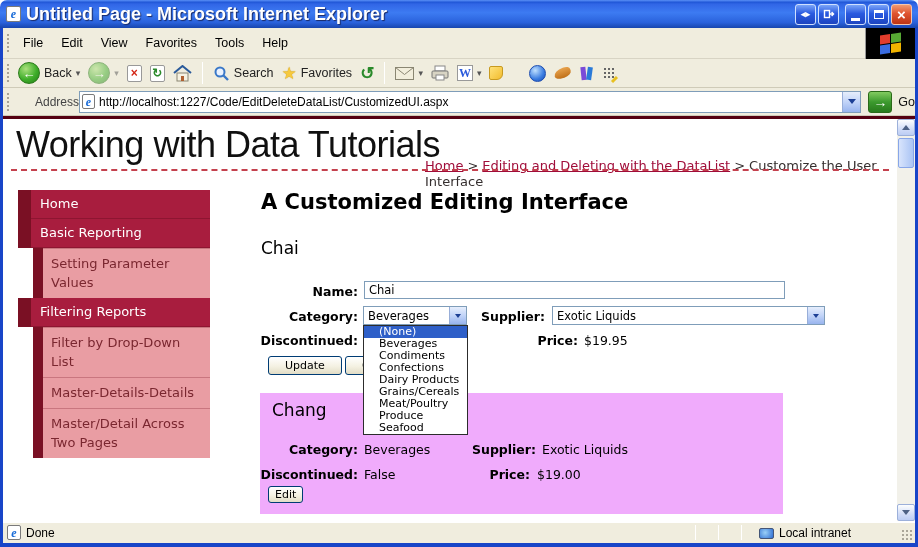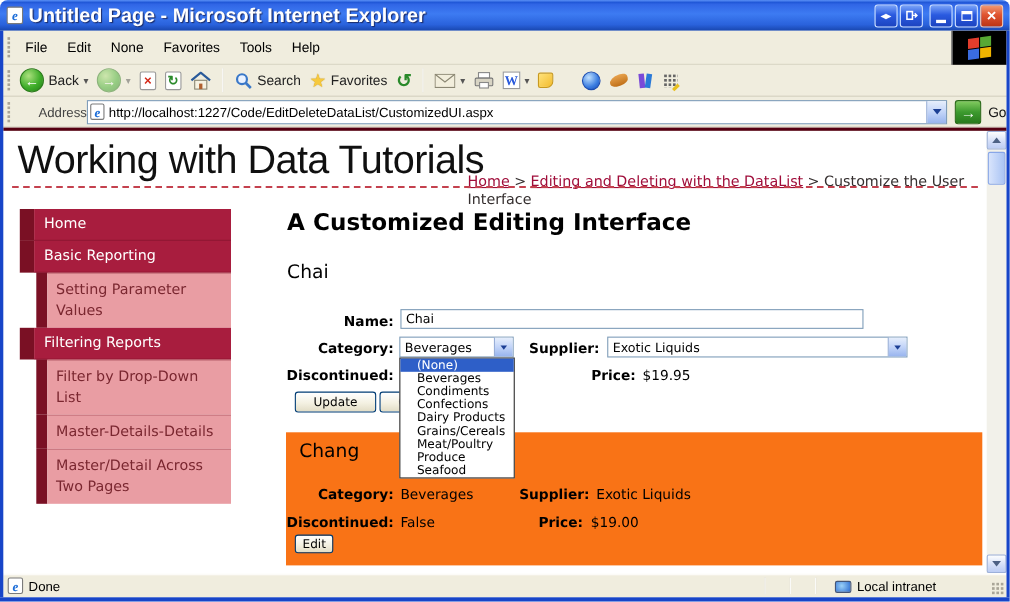--- a/index.html
+++ b/index.html
@@ -115,21 +115,21 @@
     background:linear-gradient(180deg,#e6eefc,#c2d4f8 50%,#98b4ee); display:flex; align-items:center; justify-content:center; }
   .combo .tri { border-left-width:3.5px; border-right-width:3.5px; border-top-width:4px; }
   .droplist { position:absolute; left:103px; top:137px; width:105px; background:#fff; border:1px solid #2c2c2c; z-index:10; font-size:11px; }
   .opt { padding:0 15px; line-height:12px; white-space:nowrap; }
   .opt.sel { background:#2e5fc8; color:#fff; }
   .xpbtn { position:absolute; border:1px solid #003c74; border-radius:3px; color:#000;
     background:linear-gradient(180deg,#ffffff,#f4f1e2 55%,#e2ddc6); font-family:"DejaVu Sans",sans-serif; font-size:11px; padding:2px 16px; }
   .cancel-btn { z-index:1; }
   .chk { position:absolute; left:107px; top:146px; width:13px; height:13px; z-index:1; }
 
-  .chang { position:absolute; left:0; top:205px; width:633px; height:121px; background:#f97316; }
+  .chang { position:absolute; left:0; top:205px; width:523px; height:121px; background:#f0abfc; }
   .chang .lbl, .chang .val { font-size:12.5px; }
 
   
   .scrollbar { position:absolute; left:894px; top:3px; width:18px; height:402px; background:#f2f1ea; }
   .sb-btn { position:absolute; left:0; width:18px; height:17px; border:1px solid #9cb0da; border-radius:2px;
     background:linear-gradient(180deg,#fdfefe,#d2ddf8 60%,#bccdf4); display:flex; align-items:center; justify-content:center; }
   .sb-up { top:0; } .sb-down { bottom:0; }
   .sb-tri-up { width:0; height:0; border-left:4px solid transparent; border-right:4px solid transparent; border-bottom:5px solid #4d6185; }
   .sb-tri-down { width:0; height:0; border-left:4px solid transparent; border-right:4px solid transparent; border-top:5px solid #4d6185; }
   .sb-thumb { position:absolute; left:1px; top:19px; width:16px; height:30px; border:1px solid #88a6e8; border-radius:2px;
@@ -182,21 +182,21 @@
       <div class="wbtn close">
           <span>×</span>
         </div>
     </div>
   </div>
 
   <div class="menubar">
     <div class="grip"></div>
     <div class="menu-item">File</div>
     <div class="menu-item">Edit</div>
-    <div class="menu-item">None</div>
+    <div class="menu-item">View</div>
     <div class="menu-item">Favorites</div>
     <div class="menu-item">Tools</div>
     <div class="menu-item">Help</div>
     <div class="flagbox">
       <div class="winflag">
           <i></i>
           <i></i>
           <i></i>
           <i></i>
         </div>

